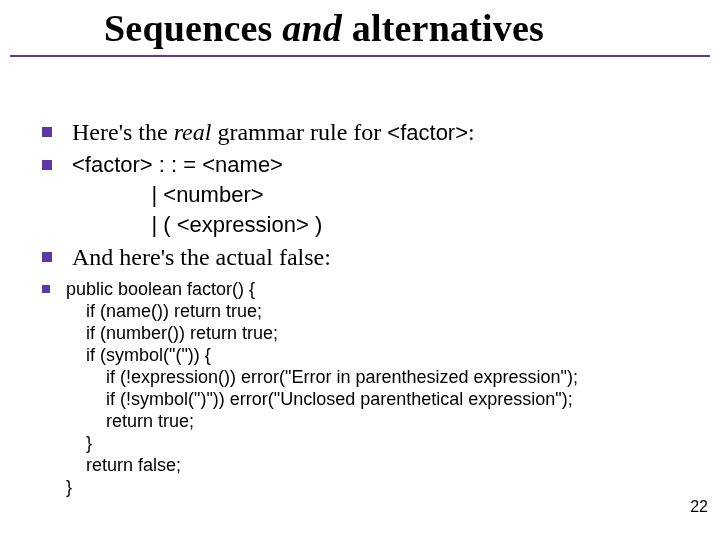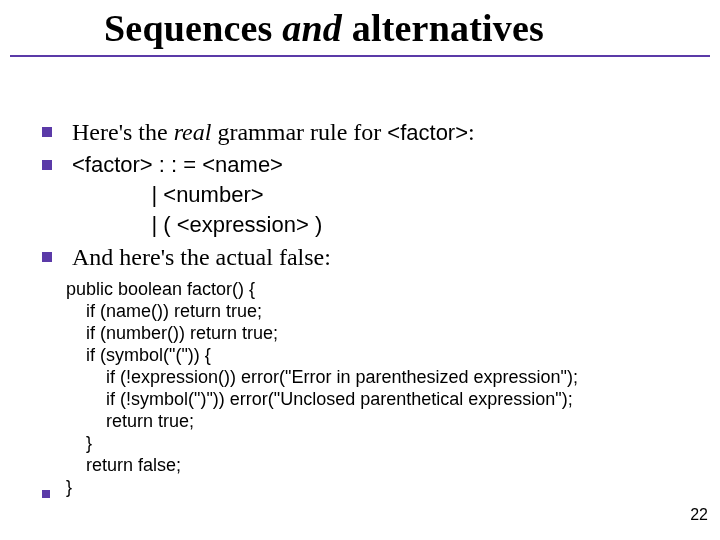--- a/index.html
+++ b/index.html
@@ -82,21 +82,21 @@
   }
   .code-block {
     font-family: Verdana, Geneva, sans-serif;
     font-size: 18px;
     line-height: 22px;
     white-space: pre;
   }
   .page-num {
     position: absolute;
     right: 12px;
-    bottom: 16px;
+    bottom: 24px;
     font-family: Arial, Helvetica, sans-serif;
     font-size: 16px;
     color: #000;
   }
 </style>
 </head>
 <body>
 
 <div class="slide">
 
@@ -119,21 +119,21 @@
       <div class="grammar">&lt;factor&gt; : : = &lt;name&gt;
              | &lt;number&gt;
              | ( &lt;expression&gt; )</div>
     </div>
 
     <div class="row" style="margin-top:2px;">
       <div class="sq"></div>
       <div class="body-serif">And here's the actual false:</div>
     </div>
 
-    <div class="row" style="margin-top:6px;align-items:flex-end;">
+    <div class="row" style="margin-top:6px;">
       <div class="sq-sm"></div>
       <div class="code-block">public boolean factor() {
     if (name()) return true;
     if (number()) return true;
     if (symbol("(")) {
         if (!expression()) error("Error in parenthesized expression");
         if (!symbol(")")) error("Unclosed parenthetical expression");
         return true;
     }
     return false;

